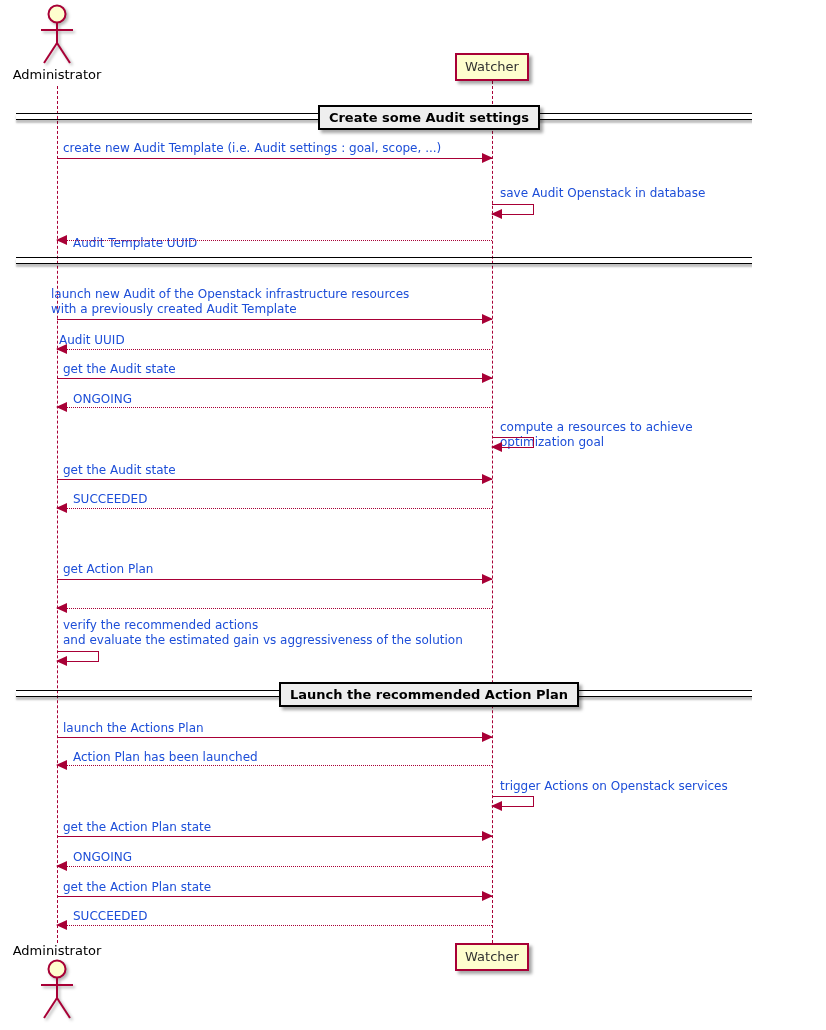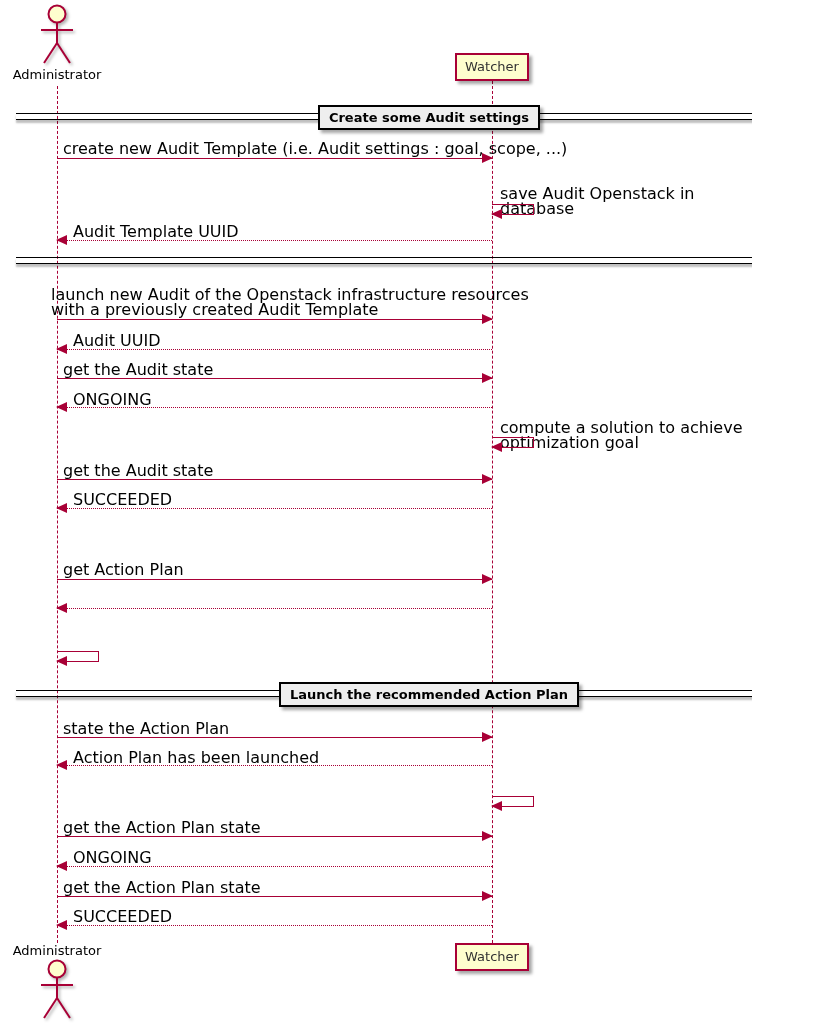--- a/index.html
+++ b/index.html
@@ -22,21 +22,21 @@
   .divider-lines{
     position:absolute;left:0;right:0;top:50%;margin-top:-4px;height:5px;
     border-top:1.5px solid #000;border-bottom:1.5px solid #000;
     box-shadow:0 3px 2px rgba(0,0,0,.25);
   }
   .divider-box{
     position:relative;background:#EEEEEE;border:2px solid #000;font-weight:bold;
     font-size:13px;padding:3px 9px;box-shadow:3px 3px 3px rgba(0,0,0,.35);white-space:nowrap;
   }
   .msg-label{
-    position:absolute;font-size:16px;line-height:15px;white-space:pre-line;color:#000000;
+    position:absolute;font-size:12px;line-height:15px;white-space:pre-line;color:#1d4ed8;
   }
   .arrow{position:absolute;left:57px;width:435px;height:0;border-top:1px solid #A80036;}
   .arrow.dotted{border-top:1px dotted #A80036;}
   .ah{width:0;height:0;position:absolute;}
   .ah-r{border-top:5px solid transparent;border-bottom:5px solid transparent;
         border-left:11px solid #A80036;right:-1px;top:-6px;}
   .ah-l{border-top:5px solid transparent;border-bottom:5px solid transparent;
         border-right:11px solid #A80036;left:-1px;top:-6px;}
   .selfloop{
     position:absolute;width:42px;height:11px;box-sizing:border-box;
@@ -73,51 +73,51 @@
   <div class="msg-label" style="left:63px;top:141px">create new Audit Template (i.e. Audit settings : goal, scope, ...)</div>
   <div class="arrow solid" style="top:158px">
       <i class="ah ah-r"></i>
     </div>
 
   <div class="msg-label" style="left:500px;top:186px">save Audit Openstack in database</div>
   <div class="selfloop" style="left:492px;top:204px">
       <i class="ah ah-l"></i>
     </div>
 
-  <div class="msg-label" style="left:73px;top:224px">Audit Template UUID</div>
+  <div class="msg-label" style="left:73px;top:236px">Audit Template UUID</div>
   <div class="arrow dotted" style="top:240px">
       <i class="ah ah-l"></i>
     </div>
 
   <div class="divider" style="top:248px;height:26px">
     <div class="divider-lines"></div>
   </div>
 
   <div class="msg-label" style="left:51px;top:287px">launch new Audit of the Openstack infrastructure resources
 with a previously created Audit Template</div>
   <div class="arrow solid" style="top:319px">
       <i class="ah ah-r"></i>
     </div>
 
-  <div class="msg-label" style="left:73px;top:333px">Audit UUID</div>
+  <div class="msg-label" style="left:59px;top:333px">Audit UUID</div>
   <div class="arrow dotted" style="top:349px">
       <i class="ah ah-l"></i>
     </div>
 
   <div class="msg-label" style="left:63px;top:362px">get the Audit state</div>
   <div class="arrow solid" style="top:378px">
       <i class="ah ah-r"></i>
     </div>
 
   <div class="msg-label" style="left:73px;top:392px">ONGOING</div>
   <div class="arrow dotted" style="top:407px">
       <i class="ah ah-l"></i>
     </div>
 
-  <div class="msg-label" style="left:500px;top:420px">compute a solution to achieve optimization goal</div>
+  <div class="msg-label" style="left:500px;top:420px">compute a resources to achieve optimization goal</div>
   <div class="selfloop" style="left:492px;top:437px">
       <i class="ah ah-l"></i>
     </div>
 
   <div class="msg-label" style="left:63px;top:463px">get the Audit state</div>
   <div class="arrow solid" style="top:479px">
       <i class="ah ah-r"></i>
     </div>
 
   <div class="msg-label" style="left:73px;top:492px">SUCCEEDED</div>
@@ -128,39 +128,42 @@
 
   <div class="msg-label" style="left:63px;top:562px">get Action Plan</div>
   <div class="arrow solid" style="top:579px">
       <i class="ah ah-r"></i>
     </div>
 
   <div class="arrow dotted" style="top:608px">
       <i class="ah ah-l"></i>
     </div>
 
+  <div class="msg-label" style="left:63px;top:618px">verify the recommended actions
+and evaluate the estimated gain vs aggressiveness of the solution</div>
   <div class="selfloop" style="left:57px;top:651px">
       <i class="ah ah-l"></i>
     </div>
 
   <div class="divider" style="top:681px;height:26px">
     <div class="divider-lines"></div>
     <div class="divider-box">Launch the recommended Action Plan</div>
   </div>
 
-  <div class="msg-label" style="left:63px;top:721px">state the Action Plan</div>
+  <div class="msg-label" style="left:63px;top:721px">launch the Actions Plan</div>
   <div class="arrow solid" style="top:737px">
       <i class="ah ah-r"></i>
     </div>
 
   <div class="msg-label" style="left:73px;top:750px">Action Plan has been launched</div>
   <div class="arrow dotted" style="top:765px">
       <i class="ah ah-l"></i>
     </div>
 
+  <div class="msg-label" style="left:500px;top:779px">trigger Actions on Openstack services</div>
   <div class="selfloop" style="left:492px;top:796px">
       <i class="ah ah-l"></i>
     </div>
 
   <div class="msg-label" style="left:63px;top:820px">get the Action Plan state</div>
   <div class="arrow solid" style="top:836px">
       <i class="ah ah-r"></i>
     </div>
 
   <div class="msg-label" style="left:73px;top:850px">ONGOING</div>

